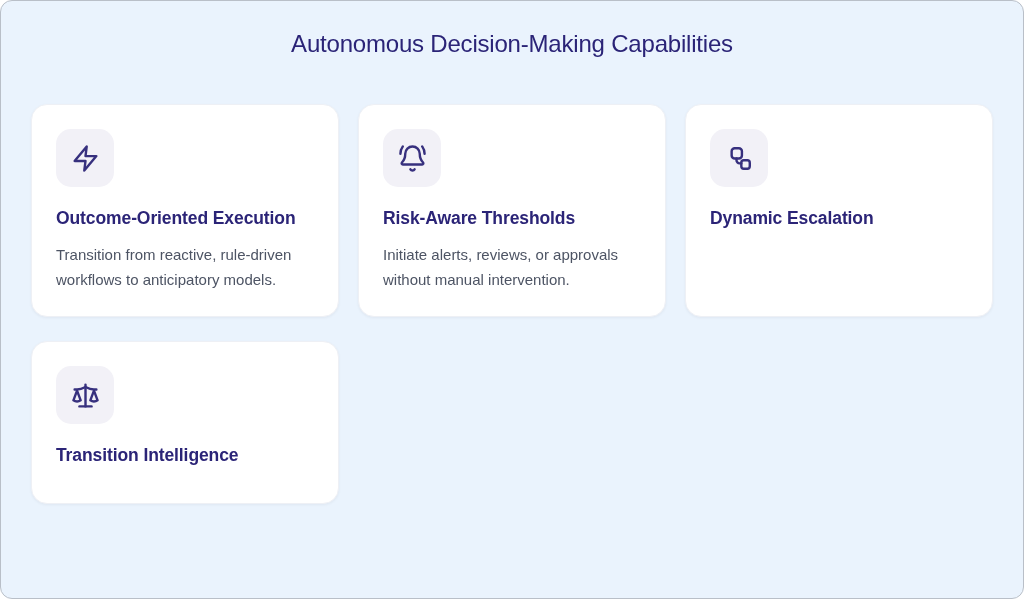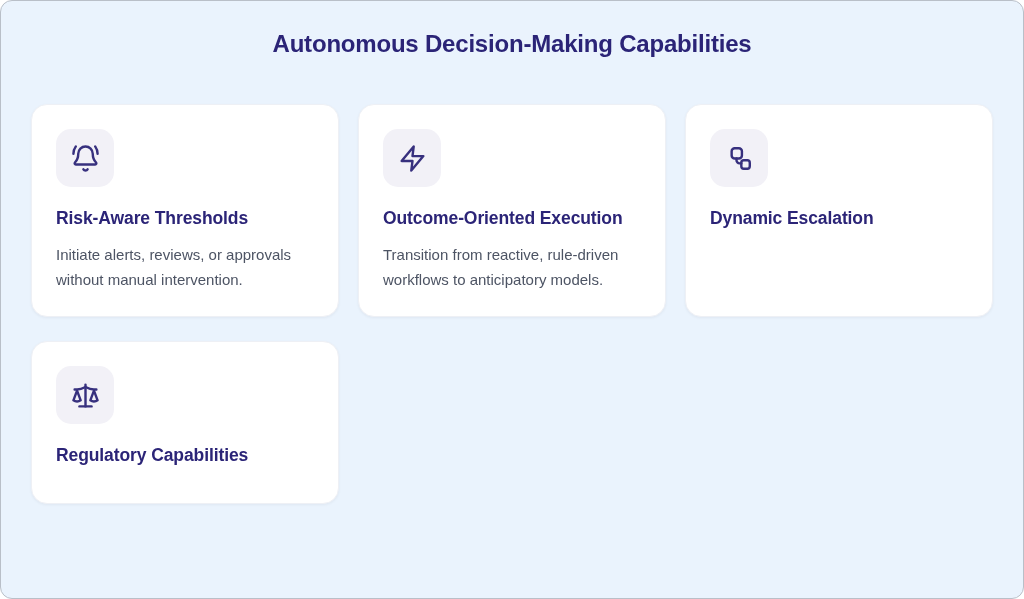--- a/index.html
+++ b/index.html
@@ -17,21 +17,21 @@
     border: 1px solid #b9bfc8;
     border-radius: 12px;
     overflow: hidden;
   }
 
   .page-title {
     margin-top: 27px;
     text-align: center;
     font-size: 24px;
     line-height: 31px;
-    font-weight: 700;
+    font-weight: 400;
     letter-spacing: -0.2px;
     color: var(--heading, #2b2477);
   }
 
   .grid {
     display: grid;
     grid-template-columns: repeat(3, 1fr);
     column-gap: 19px;
     row-gap: 24px;
     padding: 0 30px;
@@ -87,38 +87,38 @@
 
 <div class="page">
 
   <h1 class="page-title">Autonomous Decision-Making Capabilities</h1>
 
   <div class="grid">
 
     <div class="card">
       <div class="icon-badge">
         <svg viewBox="0 0 24 24">
+          <polygon points="13 2 3 14 12 14 11 22 21 10 12 10 13 2"></polygon>
+        </svg>
+      </div>
+      <h3 class="card-title">Outcome-Oriented Execution</h3>
+      <p class="card-desc">Transition from reactive, rule-driven workflows to anticipatory models.</p>
+    </div>
+
+    <div class="card">
+      <div class="icon-badge">
+        <svg viewBox="0 0 24 24">
           <path d="M3.262 15.326A1 1 0 0 0 4 17h16a1 1 0 0 0 .74-1.673C19.41 13.956 18 12.499 18 8A6 6 0 0 0 6 8c0 4.499-1.411 5.956-2.738 7.326"></path>
           <path d="M10.268 21a2 2 0 0 0 3.464 0"></path>
           <path d="M22 8c0-2.3-.8-4.3-2-6"></path>
           <path d="M4 2C2.8 3.7 2 5.7 2 8"></path>
         </svg>
       </div>
       <h3 class="card-title">Risk-Aware Thresholds</h3>
       <p class="card-desc">Initiate alerts, reviews, or approvals without manual intervention.</p>
-    </div>
-
-    <div class="card">
-      <div class="icon-badge">
-        <svg viewBox="0 0 24 24">
-          <polygon points="13 2 3 14 12 14 11 22 21 10 12 10 13 2"></polygon>
-        </svg>
-      </div>
-      <h3 class="card-title">Outcome-Oriented Execution</h3>
-      <p class="card-desc">Transition from reactive, rule-driven workflows to anticipatory models.</p>
     </div>
 
     <div class="card">
       <div class="icon-badge">
         <svg viewBox="0 0 24 24">
           <rect x="5.5" y="3.5" width="8.5" height="8.5" rx="2.5"></rect>
           <path d="M9.5 12v1.5a2.5 2.5 0 0 0 2.5 2.5h1.5"></path>
           <rect x="13.5" y="13.5" width="7" height="7" rx="2"></rect>
         </svg>
       </div>
@@ -129,17 +129,17 @@
     <div class="card">
       <div class="icon-badge">
         <svg viewBox="0 0 24 24">
           <path d="m16 16 3-8 3 8c-.87.65-1.92 1-3 1s-2.13-.35-3-1Z"></path>
           <path d="m2 16 3-8 3 8c-.87.65-1.92 1-3 1s-2.13-.35-3-1Z"></path>
           <path d="M7 21h10"></path>
           <path d="M12 3v18"></path>
           <path d="M3 7h2c2 0 5-1 7-2 2 1 5 2 7 2h2"></path>
         </svg>
       </div>
-      <h3 class="card-title">Regulatory Capabilities</h3>
+      <h3 class="card-title">Transition Intelligence</h3>
     </div>
 
   </div>
 </div>
 
 </body></html>

